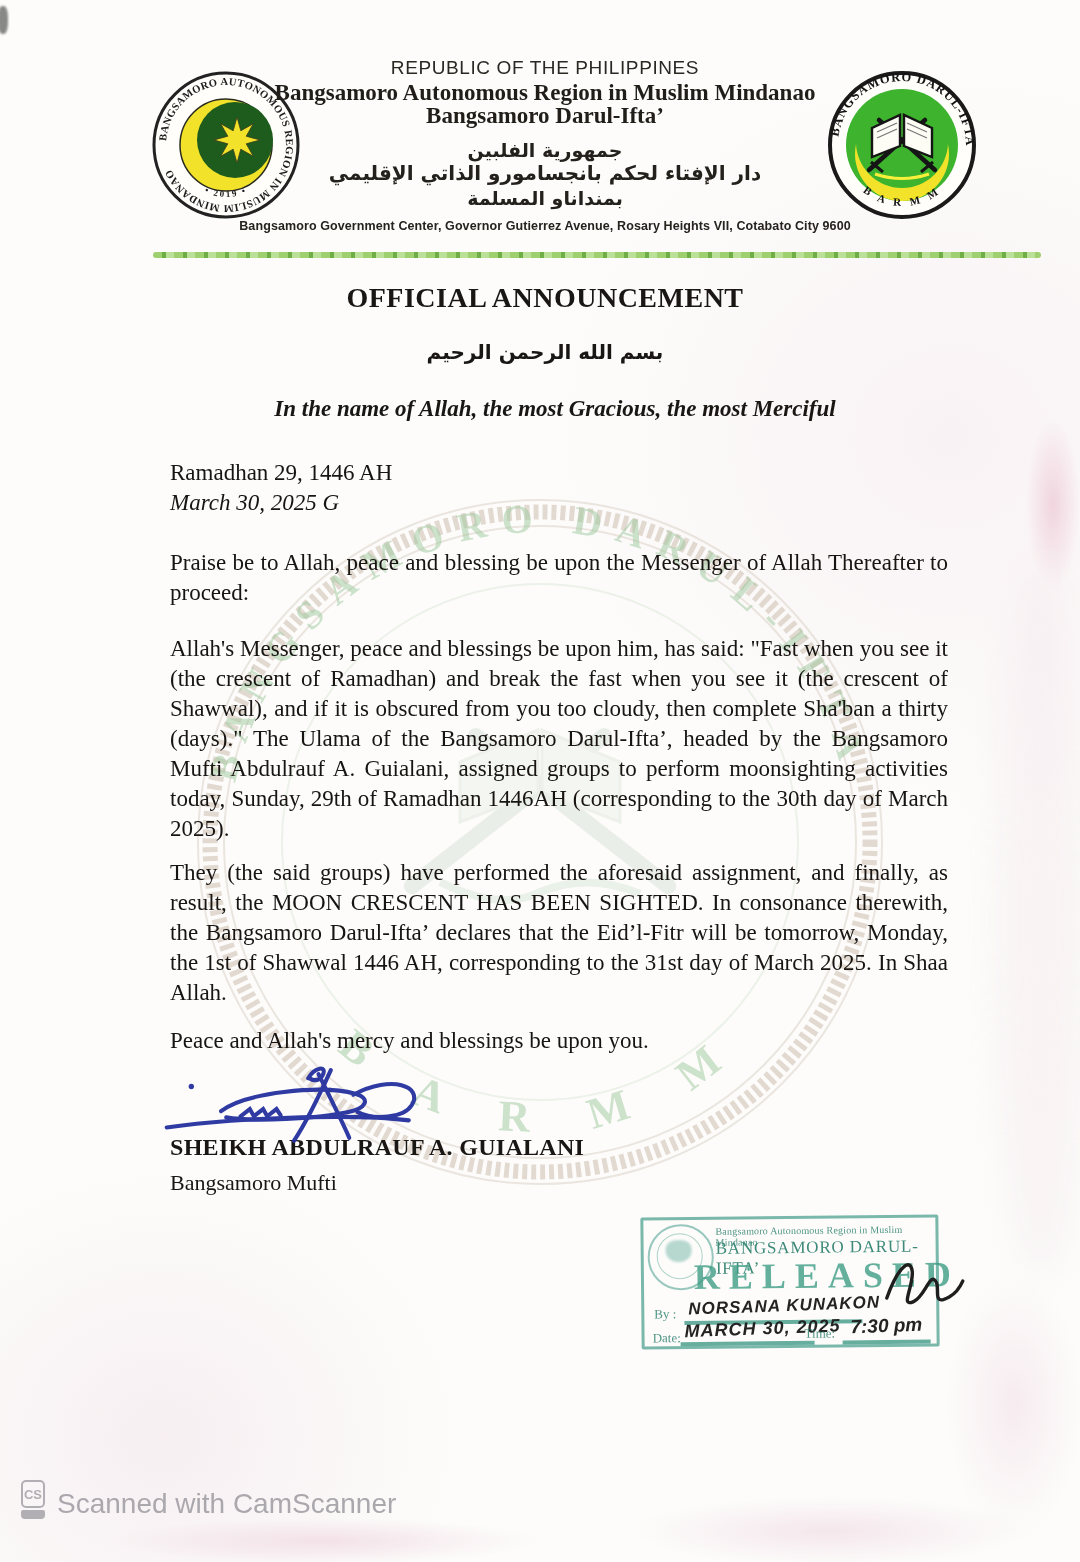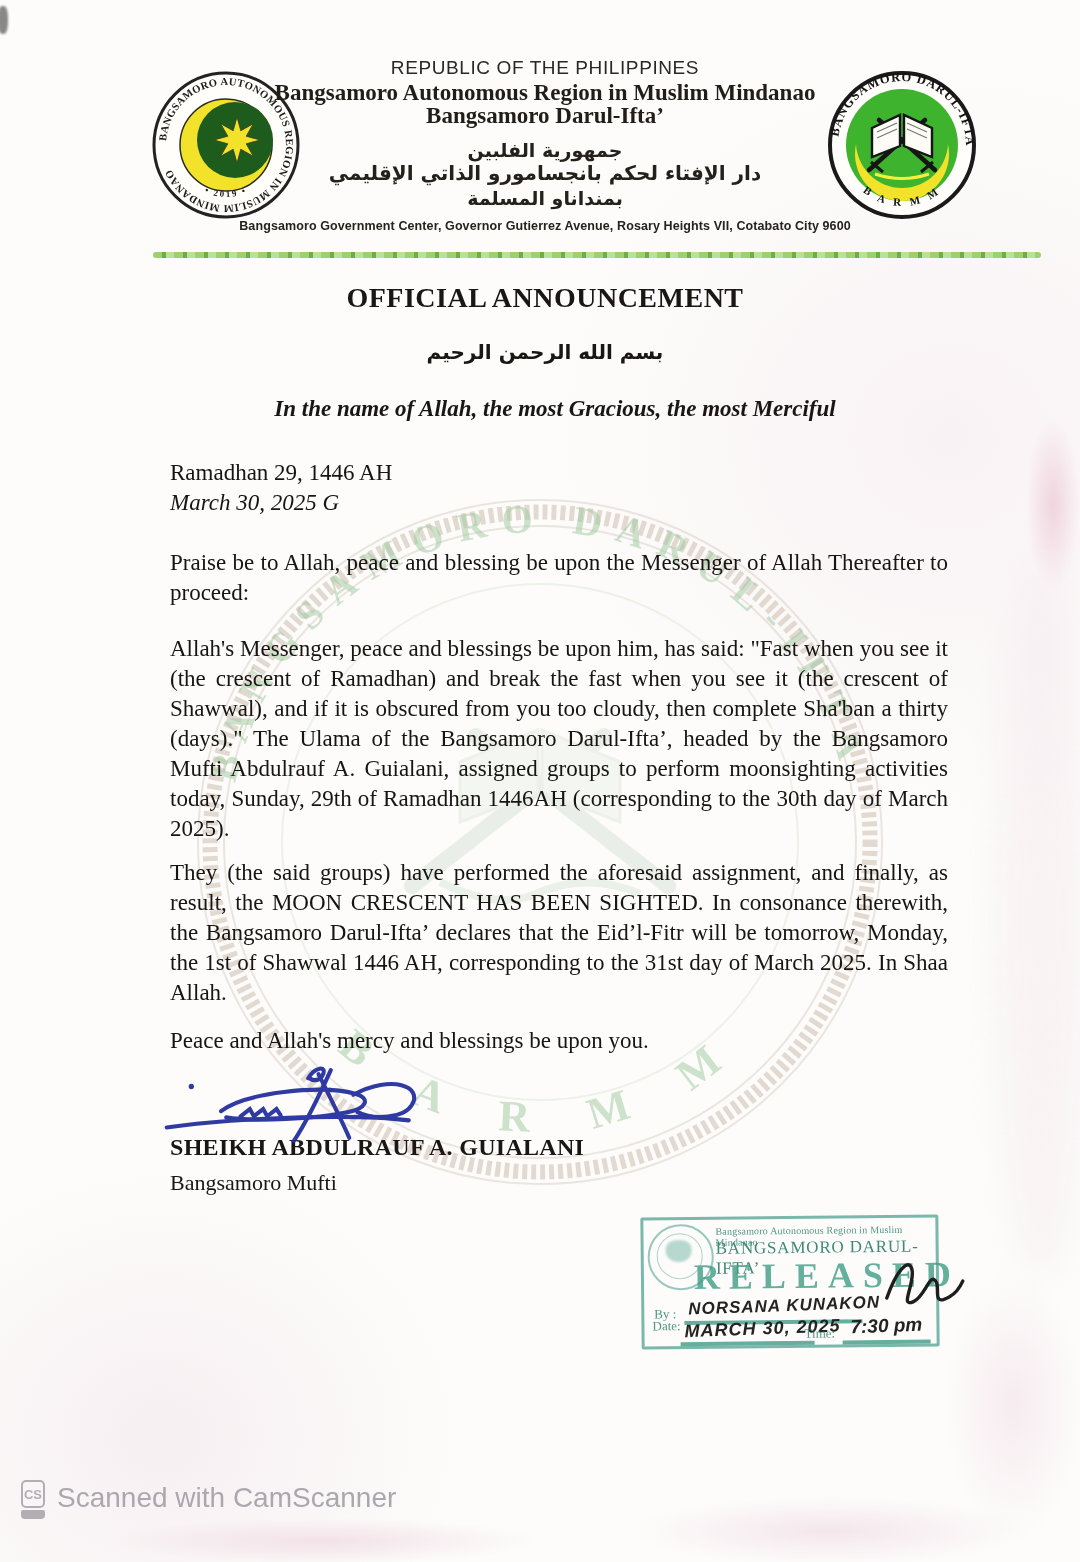--- a/index.html
+++ b/index.html
@@ -55,38 +55,38 @@
   .stamp{position:absolute;left:641px;top:1216px;width:292px;height:126px;z-index:3;transform:rotate(-.6deg);
     border:3px solid rgba(52,148,127,.65);border-radius:2px;}
   .stamp-logo{position:absolute;left:4px;top:4px;width:62px;height:62px;border:2px solid rgba(52,148,127,.5);border-radius:50%;}
   .stamp-logo-inner{position:absolute;left:7px;top:7px;width:44px;height:44px;border:1.5px solid rgba(52,148,127,.4);border-radius:50%;}
   .stamp-logo-blob{position:absolute;left:16px;top:14px;width:26px;height:22px;background:rgba(52,148,127,.35);border-radius:40% 40% 50% 50%;filter:blur(1px);}
   .stamp-line1{position:absolute;left:72px;top:6px;width:216px;font-size:10px;color:rgba(47,130,110,.85);letter-spacing:.2px;}
   .stamp-line2{position:absolute;left:72px;top:19px;font-size:17px;color:rgba(40,125,105,.9);letter-spacing:.8px;}
   .stamp-released{position:absolute;left:50px;top:36px;font-size:36px;font-weight:700;color:rgba(62,156,132,.8);letter-spacing:9px;}
   .stamp-label{position:absolute;font-size:13px;color:rgba(47,130,110,.85);font-family:"Liberation Serif",serif;}
   .lbl-by{left:10px;top:86px;}
-  .lbl-date{left:8px;top:98px;}
+  .lbl-date{left:8px;top:110px;}
   .lbl-time{left:160px;top:107px;}
   .handw{position:absolute;font-family:"Liberation Sans",sans-serif;font-weight:700;font-style:italic;color:#232323;transform:rotate(-1.5deg);white-space:nowrap;}
   .hw-by{left:44px;top:77px;font-size:17px;letter-spacing:1px;}
   .hw-date{left:40px;top:99px;font-size:18px;letter-spacing:1px;}
   .hw-time{left:206px;top:97px;font-size:19px;}
   .stamp-ul{position:absolute;height:3.5px;background:rgba(52,148,127,.75);}
   .ul1{left:40px;top:101px;width:178px;}
   .ul2{left:36px;top:122px;width:134px;}
   .ul3{left:198px;top:122px;width:88px;}
   .stamp-sig{position:absolute;left:238px;top:36px;width:86px;height:66px;overflow:visible;}
   
   .footer{position:absolute;left:21px;top:1480px;z-index:4;display:flex;align-items:flex-start;}
   .cs-badge{width:24px;height:40px;margin-right:12px;}
   .cs-box{box-sizing:border-box;width:24px;height:28px;border:2.5px solid #b2afb4;border-radius:5px;color:#b2afb4;
     font-family:"Liberation Sans",sans-serif;font-weight:700;font-size:13px;display:flex;align-items:center;justify-content:center;}
   .cs-tab{width:24px;height:9px;margin-top:2px;background:#b2afb4;border-radius:2px 2px 4px 4px;}
-  .cs-text{font-family:"Liberation Sans",sans-serif;font-size:28px;color:#aba8ad;margin-top:2px;}
+  .cs-text{font-family:"Liberation Sans",sans-serif;font-size:28px;color:#aba8ad;margin-top:8px;}
   svg text{font-family:"Liberation Serif",serif;}
 </style>
 </head>
 <body>
 
 <div class="page">
 
   <div>
     <div class="blotch b-corner"></div>
     <div class="blotch b-right"></div>

